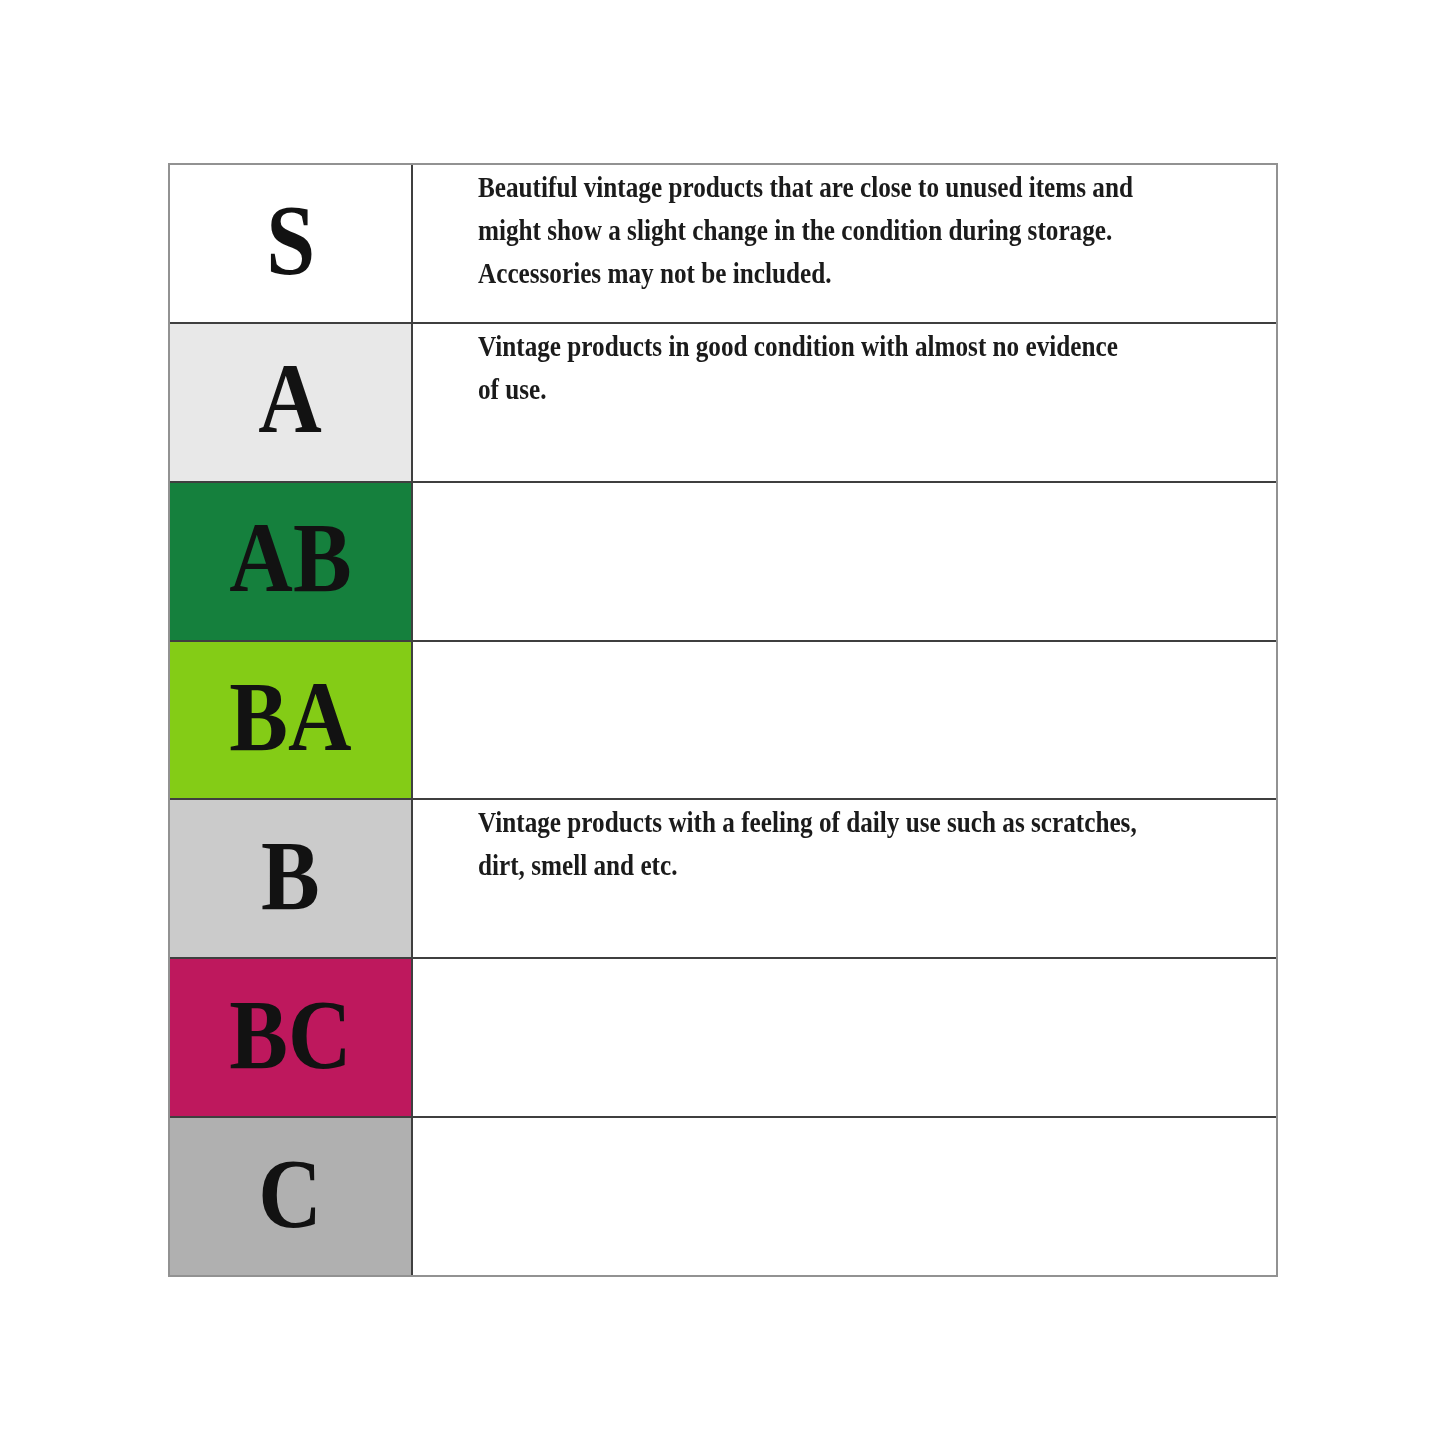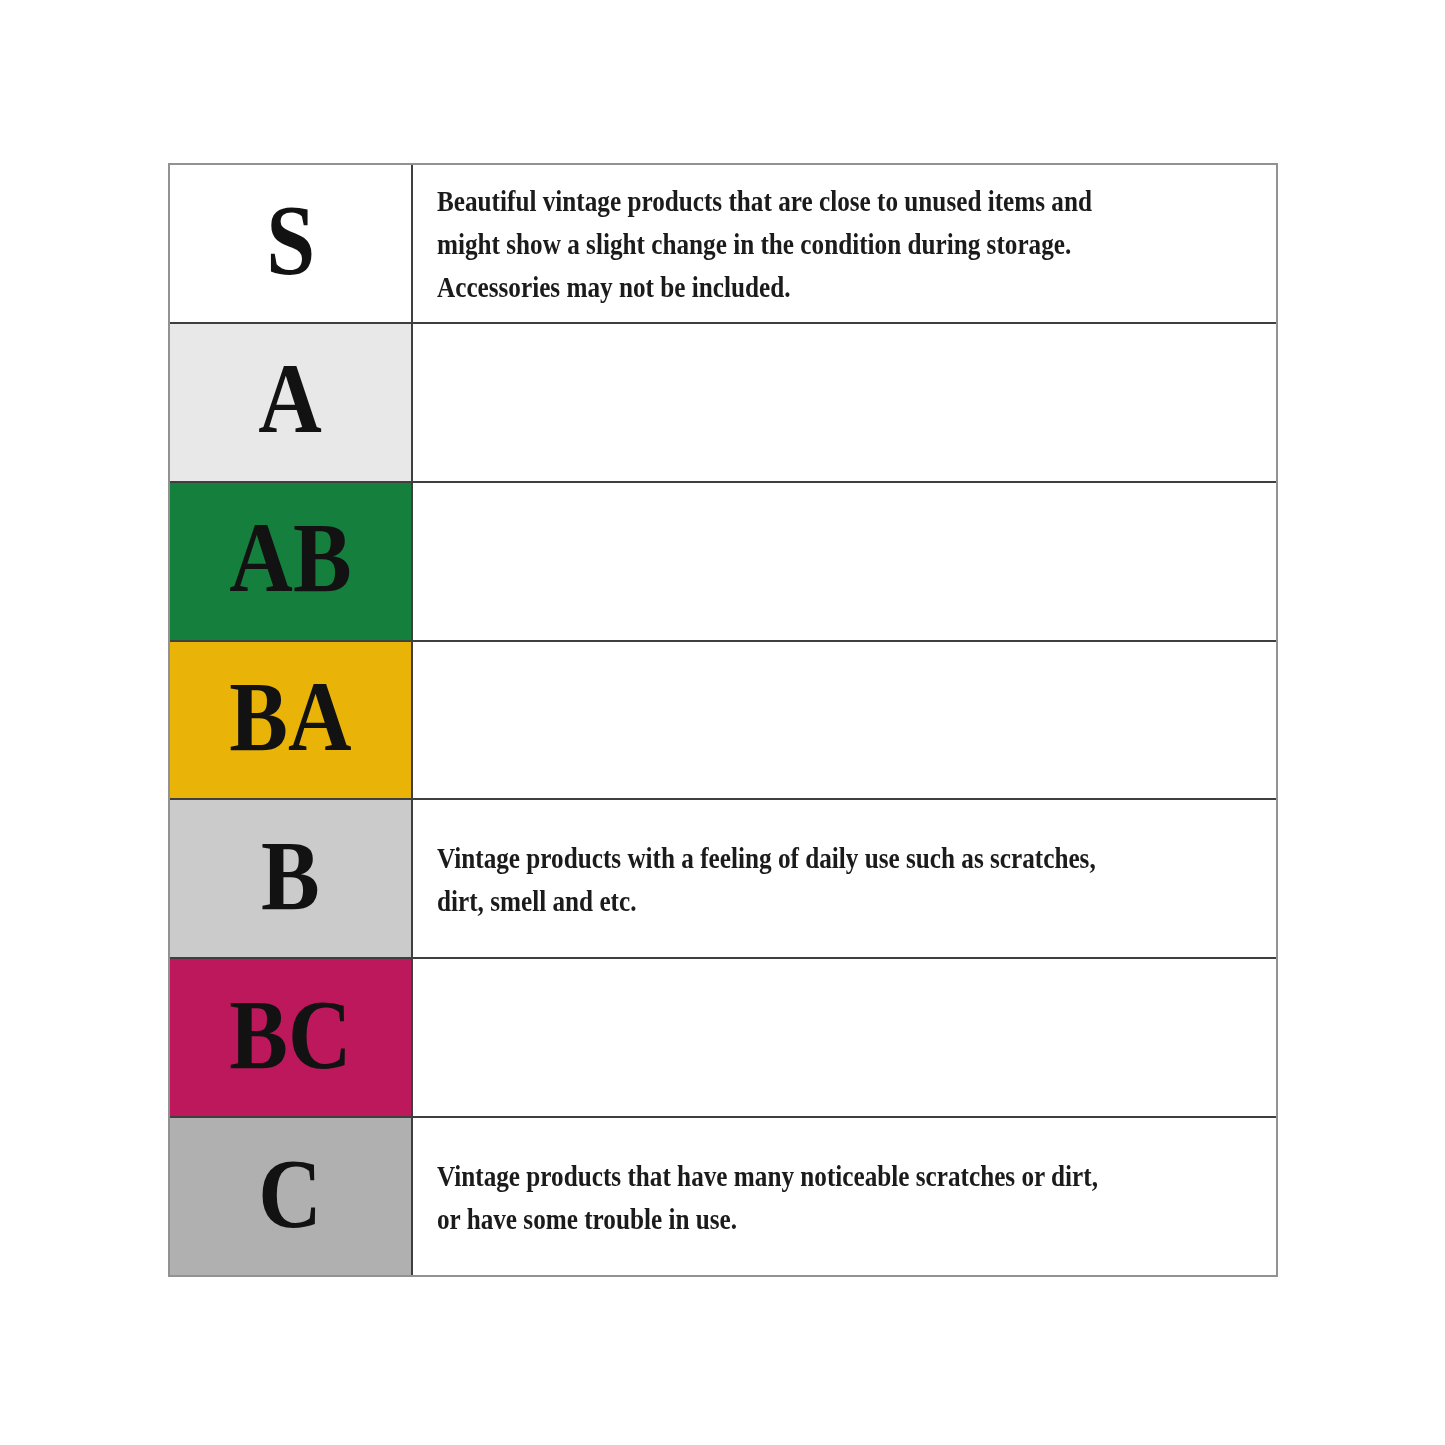--- a/index.html
+++ b/index.html
@@ -45,22 +45,22 @@
     line-height: 1;
     color: #121212;
     transform: scaleX(0.88);
     display: inline-block;
     padding-bottom: 6px;
   }
   .desc-cell {
     flex: 1 1 auto;
     background: #ffffff;
     display: flex;
-    align-items: center;
-    padding-left: 24px;
+    align-items: flex-start;
+    padding-left: 65px;
     padding-right: 10px;
     overflow: hidden;
   }
   .desc-text {
     font-weight: 700;
     font-size: 30px;
     line-height: 43px;
     color: #1b1b1b;
     white-space: pre-line;
     width: 1010px;
@@ -81,30 +81,34 @@
       <div class="desc-text">Beautiful vintage products that are close to unused items and
 might show a slight change in the condition during storage.
 Accessories may not be included.</div>
     </div>
   </div>
 
   <div class="grade-row">
     <div class="grade-cell" style="background-color: rgb(232, 232, 232);">
       <span class="grade-letter">A</span>
     </div>
+    <div class="desc-cell">
+      <div class="desc-text">Vintage products in good condition with almost no evidence
+of use.</div>
+    </div>
   </div>
 
   <div class="grade-row">
     <div class="grade-cell" style="background-color: #15803d;">
       <span class="grade-letter">AB</span>
     </div>
   </div>
 
   <div class="grade-row">
-    <div class="grade-cell" style="background-color: #eab308;">
+    <div class="grade-cell" style="background-color: #84cc16;">
       <span class="grade-letter">BA</span>
     </div>
   </div>
 
   <div class="grade-row">
     <div class="grade-cell" style="background-color: rgb(203, 203, 203);">
       <span class="grade-letter">B</span>
     </div>
     <div class="desc-cell">
       <div class="desc-text">Vintage products with a feeling of daily use such as scratches,
@@ -115,19 +119,15 @@
   <div class="grade-row">
     <div class="grade-cell" style="background-color: #be185d;">
       <span class="grade-letter">BC</span>
     </div>
   </div>
 
   <div class="grade-row">
     <div class="grade-cell" style="background-color: rgb(176, 176, 176);">
       <span class="grade-letter">C</span>
     </div>
-    <div class="desc-cell">
-      <div class="desc-text">Vintage products that have many noticeable scratches or dirt,
-or have some trouble in use.</div>
-    </div>
   </div>
 
 </div>
 
 </body></html>

